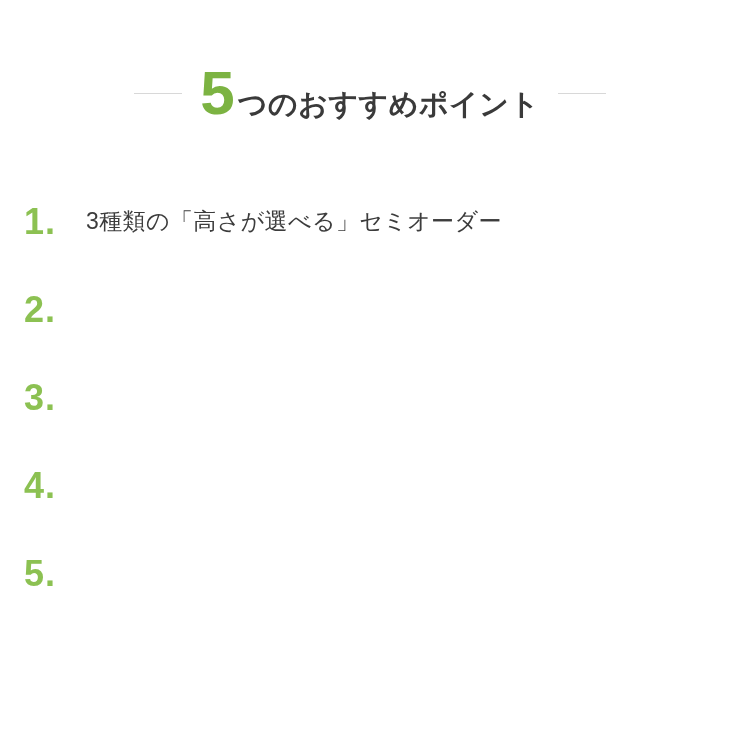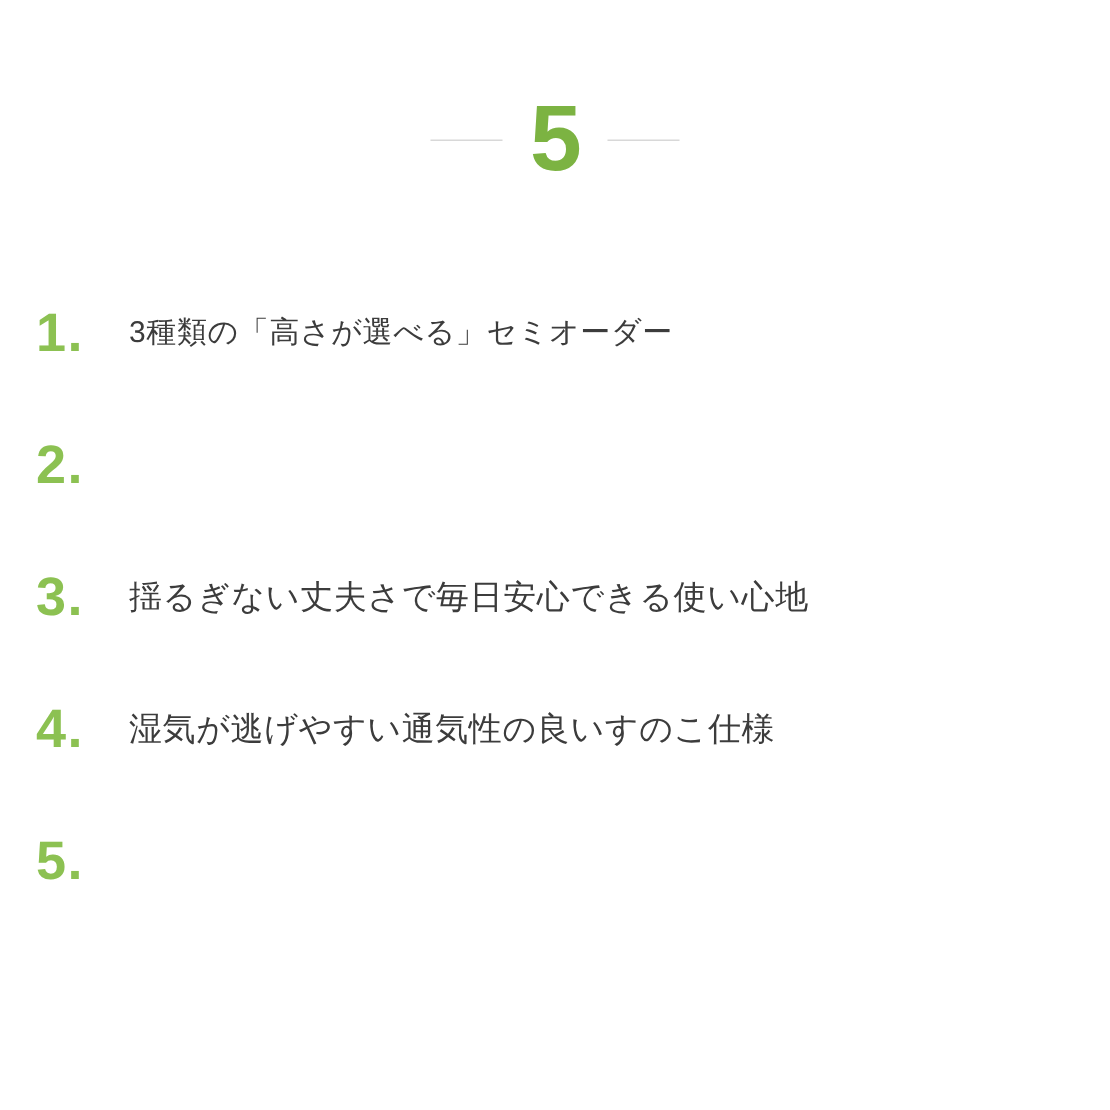--- a/index.html
+++ b/index.html
@@ -82,55 +82,54 @@
     line-height: 1;
     letter-spacing: 1px;
   }
   .point-text {
     font-size: 22px;
     color: #3c3c3c;
     line-height: 1.35;
     letter-spacing: 0.4px;
   }
   .point-row.first .point-text {
-    font-size: 20px;
+    font-size: 23px;
   }
 </style>
 </head>
 <body>
 
 <div class="page">
 
   <div class="heading">
     <div class="heading-rule left"></div>
     <div class="heading-text">
       <span class="heading-number">5</span>
+      <span class="heading-label">つのおすすめポイント</span>
     </div>
     <div class="heading-rule right"></div>
   </div>
 
   <div class="points">
 
     <div class="point-row first">
       <span class="point-num">1.</span>
       <span class="point-text">3種類の「高さが選べる」セミオーダー</span>
     </div>
 
     <div class="point-row">
       <span class="point-num">2.</span>
     </div>
 
     <div class="point-row">
       <span class="point-num">3.</span>
-      <span class="point-text">揺るぎない丈夫さで毎日安心できる使い心地</span>
     </div>
 
     <div class="point-row">
       <span class="point-num">4.</span>
-      <span class="point-text">湿気が逃げやすい通気性の良いすのこ仕様</span>
     </div>
 
     <div class="point-row">
       <span class="point-num">5.</span>
     </div>
 
   </div>
 </div>
 
 </body></html>

